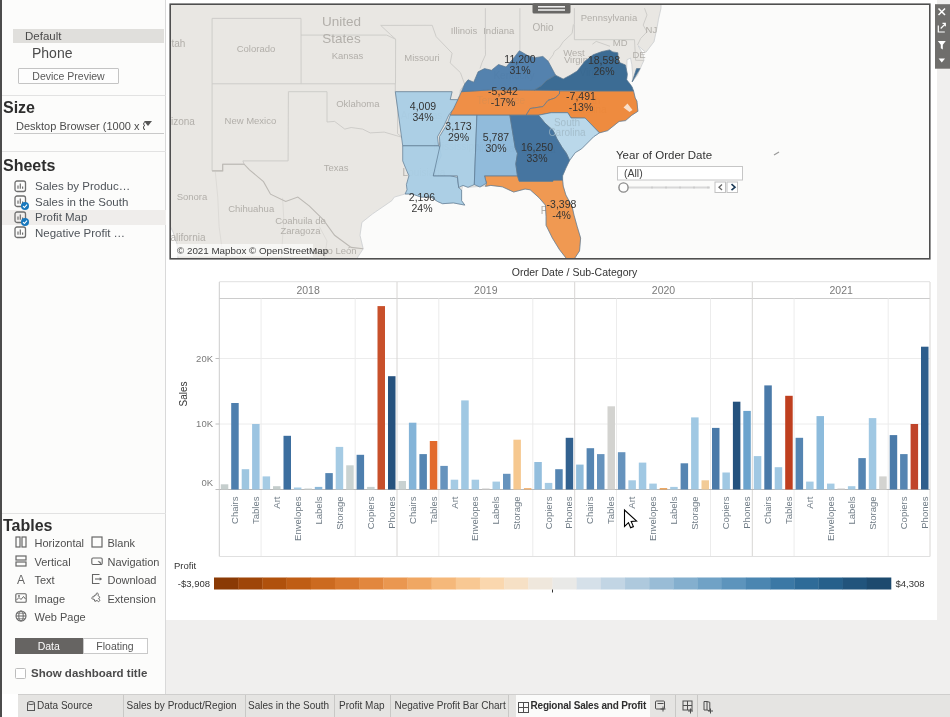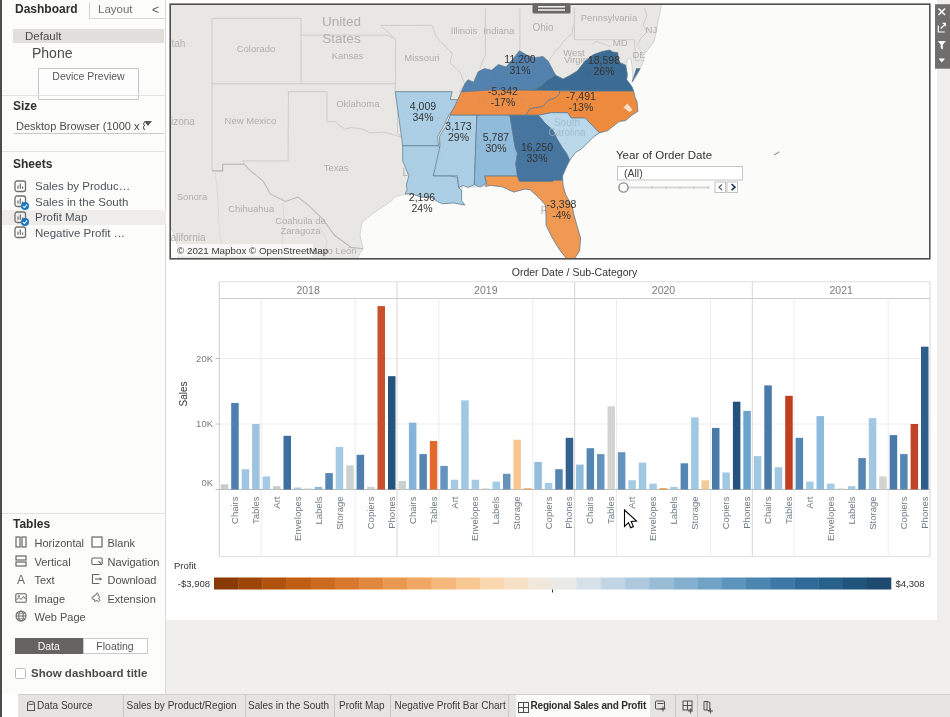--- a/index.html
+++ b/index.html
@@ -12,25 +12,25 @@
 #leftedge { position:absolute; left:0; top:0; width:2px; height:717px; background:#4c4c4c; z-index:5; }
 .tabrow { position:absolute; left:0; top:0; width:166px; height:19px; }
 .tabdash { position:absolute; left:15px; top:2px; font-size:12px; font-weight:bold; color:#2e2e2e; }
 .tablayout { position:absolute; left:98px; top:3px; font-size:11.5px; color:#6e6e6e; }
 .tabdiv { position:absolute; left:89px; top:2px; width:1px; height:16px; background:#d5d5d5; }
 .tabunder { position:absolute; left:89px; top:18px; width:77px; height:1px; background:#d5d5d5; }
 .collapse { position:absolute; left:152px; top:2.5px; font-size:12px; color:#555; font-family:"Liberation Sans"; }
 .defrow { position:absolute; left:13px; top:29px; width:151px; height:14px;
   background:#e0dfdc; font-size:11.5px; color:#4b4b4b; padding-left:12px; line-height:14px; }
 .phonerow { position:absolute; left:32px; top:45px; font-size:14px; color:#4b4b4b; }
-.devbtn { position:absolute; left:38px; top:67.5px; width:101px; height:32px;
+.devbtn { position:absolute; left:18px; top:67.5px; width:101px; height:16px;
   border:1px solid #c4c4c4; border-radius:1px; background:#fdfdfd;
   font-size:10.5px; color:#595959; text-align:center; line-height:15px; }
 .sep { position:absolute; left:0; width:166px; height:1px; background:#e2e2e2; }
-.h1 { position:absolute; left:13px; font-size:12px; font-weight:bold; color:#2e2e2e; }
+.h1 { position:absolute; left:3px; font-size:16px; font-weight:bold; color:#2e2e2e; }
 .ddtext { position:absolute; left:16px; top:119.5px; width:129px; font-size:11px; color:#4b4b4b;
   white-space:nowrap; overflow:hidden; }
 .ddarrow { position:absolute; left:144px; top:121px; width:0; height:0;
   border-left:4px solid transparent; border-right:4px solid transparent; border-top:5px solid #555; }
 .ddline { position:absolute; left:14px; top:133px; width:150px; height:1px; background:#c9c9c9; }
 .sheetrow { position:absolute; left:0; width:166px; height:15.5px; font-size:11.5px; color:#4f545a; }
 .sheetrow .ic { position:absolute; left:14px; top:1px; }
 .sheetrow .tx { position:absolute; left:35px; top:1.5px; }
 .badge { position:absolute; left:21px; top:8px; }
 .hl { background:#efedeb; }
@@ -363,27 +363,20 @@
 <g>
 <rect x="935" y="4.2" width="15" height="64.5" fill="#6f6e6c"></rect>
 <path d="M938.5 8.5 L945 15 M945 8.5 L938.5 15" stroke="#fff" stroke-width="1.5"></path>
 <path d="M938.3 25.5 v6.5 h6.5 M940.7 28.5 l4.6 -4.6 M942.5 23.4 h2.8 v2.8" stroke="#fff" stroke-width="1.2" fill="none"></path>
 <path d="M937.8 41 h8 l-3 3.8 v4.6 l-2 -1.2 v-3.4 Z" fill="#fff"></path>
 <path d="M938.6 58.5 h6.4 l-3.2 4 Z" fill="#fff"></path>
 </g>
 </svg>
 
 <div id="sidebar">
-  <div class="tabrow">
-    <span class="tabdash">Dashboard</span>
-        <span class="tablayout">Layout</span>
-    <span class="tabdiv"></span>
-        <span class="tabunder"></span>
-    <span class="collapse">&lt;</span>
-  </div>
   <div class="defrow">Default</div>
   <div class="phonerow">Phone</div>
   <div class="devbtn">Device Preview</div>
   <div class="sep" style="top:94.5px"></div>
   <div class="h1" style="top:99px">Size</div>
   <div class="ddtext">Desktop Browser (1000 x 8…</div>
   <div class="ddarrow"></div>
   <div class="ddline"></div>
   <div class="sep" style="top:151px"></div>
   <div class="h1" style="top:156.5px">Sheets</div>

